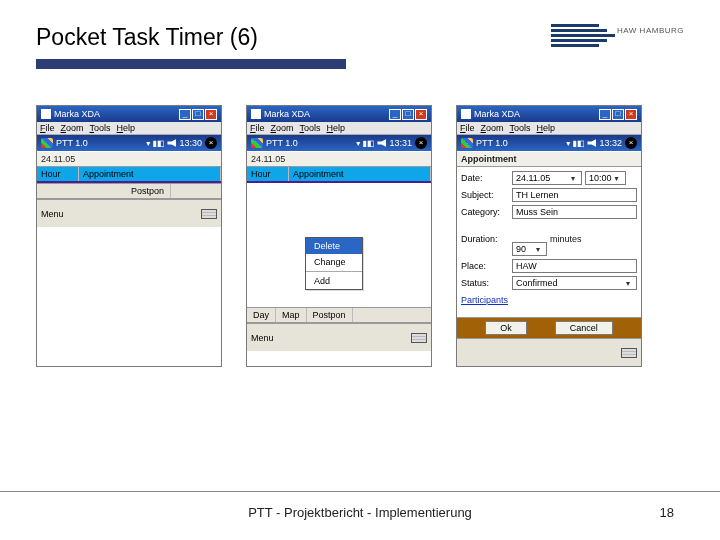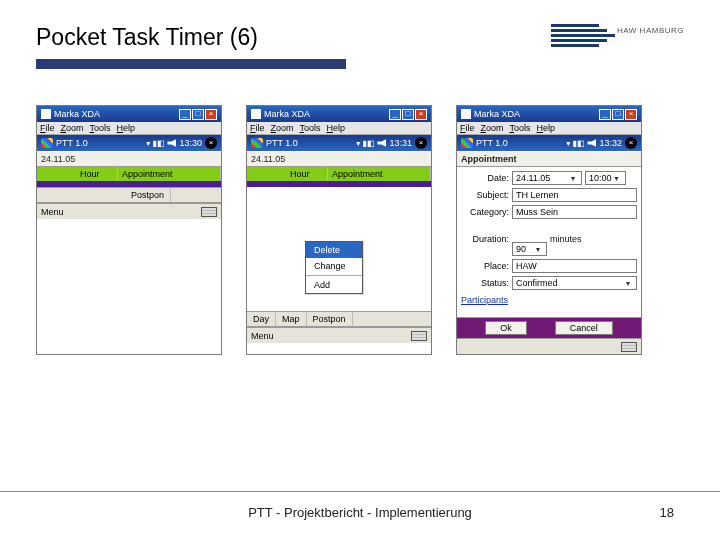--- a/index.html
+++ b/index.html
@@ -28,47 +28,47 @@
   .emu-menu { background: #e6e6e6; border-bottom: 1px solid #aaa; padding: 1px 3px; display: flex; gap: 6px; }
   .emu-menu span u { text-decoration: underline; }
   .ppc-top { background: linear-gradient(#1a3a8a,#2a66c4); color: #fff; padding: 2px 4px; display: flex; align-items: center; justify-content: space-between; height: 16px; }
   .ppc-top .pleft { display: flex; align-items: center; gap: 3px; }
   .ppc-flag { width: 12px; height: 10px; background: linear-gradient(45deg,#e33 25%,#3c3 25% 50%,#36f 50% 75%,#fc3 75%); border-radius: 2px; }
   .ppc-top .pright { display: flex; align-items: center; gap: 3px; }
   .sig { font-size: 8px; }
   .spk { width: 9px; height: 8px; background: #fff; clip-path: polygon(0 30%,45% 30%,100% 0,100% 100%,45% 70%,0 70%); }
   .ppc-close { width: 12px; height: 12px; border-radius: 50%; background: #000; color: #fff; display: flex; align-items: center; justify-content: center; font-size: 8px; line-height: 1; }
   .datebar { background: #f0efe8; border-top: 1px solid #fff; border-bottom: 1px solid #999; padding: 2px 4px; color: #222; }
-  .listhead { display: flex; background: #84cc16; border-bottom: 6px solid #4c1d95; padding-left: 39px; }
+  .listhead { display: flex; background: #0ea5e9; border-bottom: 2px solid #4c1d95; }
   .listhead div { padding: 2px 4px; border-right: 1px solid #bbb; }
   .col-hour { width: 42px; }
   .col-appt { flex: 1; }
   .ppc-body { background: #fff; min-height: 124px; position: relative; }
-  .ppc-bottom { background: #e6e4d8; border-top: 1px solid #999; display: flex; align-items: center; justify-content: space-between; padding: 2px 4px; height: 16px; }
+  .ppc-bottom { background: #e6e4d8; border-top: 1px solid #999; display: flex; align-items: center; justify-content: space-between; padding: 2px 4px; height: 28px; }
   .kbd-icon { width: 16px; height: 10px; border: 1px solid #555; background: repeating-linear-gradient(#ddd,#ddd 2px,#bbb 2px,#bbb 3px); }
 
   .popup { position: absolute; background: #fff; border: 1px solid #555; box-shadow: 1px 1px 0 #00000022; }
   .popup .mi { padding: 3px 12px 3px 8px; white-space: nowrap; }
   .popup .mi.hl { background: #2a66c4; color: #fff; }
   .popup hr { border: none; border-top: 1px solid #aaa; margin: 1px 0; }
 
   .tabstrip { display: flex; background: #e6e4d8; border-top: 1px solid #999; border-bottom: 1px solid #999; }
   .tabstrip .tab { padding: 2px 6px; border-right: 1px solid #bbb; }
 
   .appt-body { background: #fff; padding: 4px 4px 2px 4px; display: flex; flex-direction: column; gap: 3px; min-height: 150px; }
   .row { display: flex; align-items: center; gap: 3px; }
-  .lbl { width: 48px; color: #000; text-align: right; }
+  .lbl { width: 48px; color: #000; }
   .fld { flex: 1; border: 1px solid #7a7a7a; background: #fff; padding: 1px 3px; height: 14px; display: flex; align-items: center; justify-content: space-between; }
   .fld.small { flex: 0 0 70px; }
   .fld.time { flex: 0 0 40px; }
   .fld.dur { flex: 0 0 35px; margin-top: 20px; }
   .dd { width: 10px; text-align: center; color: #333; font-size: 8px; }
   .afterlbl { font-size: 9px; color: #111; }
   .link { color: #1030c0; text-decoration: underline; margin-top: 2px; }
-  .btnbar { display: flex; justify-content: center; gap: 28px; padding: 3px 0; background: #701a75; border-top: 1px solid #999; }
+  .btnbar { display: flex; justify-content: center; gap: 28px; padding: 3px 0; background: #a16207; border-top: 1px solid #999; }
   .btn { border: 1px solid #7a7a7a; background: #f2f1ea; padding: 1px 14px; }
 </style>
 </head>
 <body>
 
 <div class="slide">
   <div class="title-row">
     <div>
       <h1 class="title">Pocket Task Timer (6)</h1>
       <div class="hr-thick"></div>

